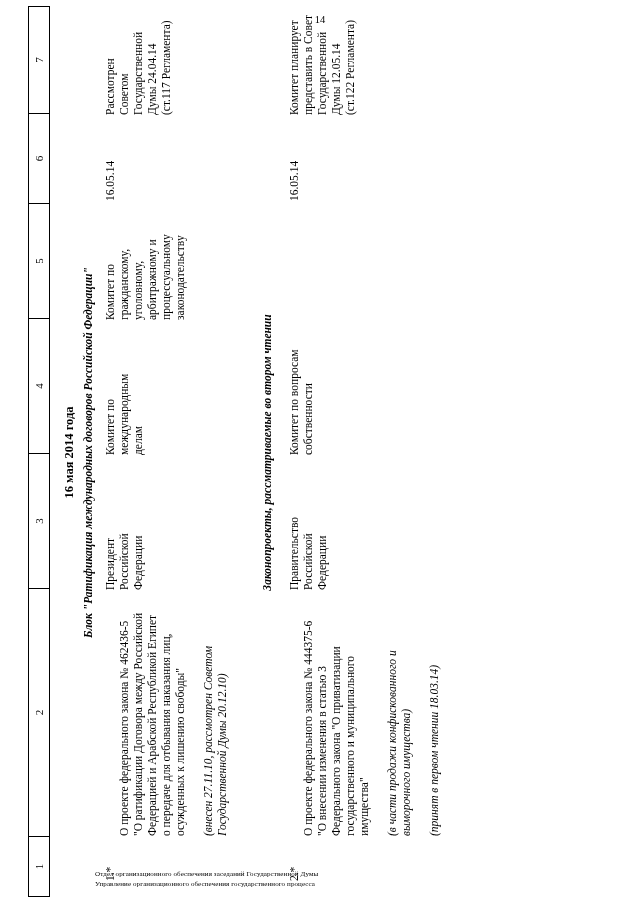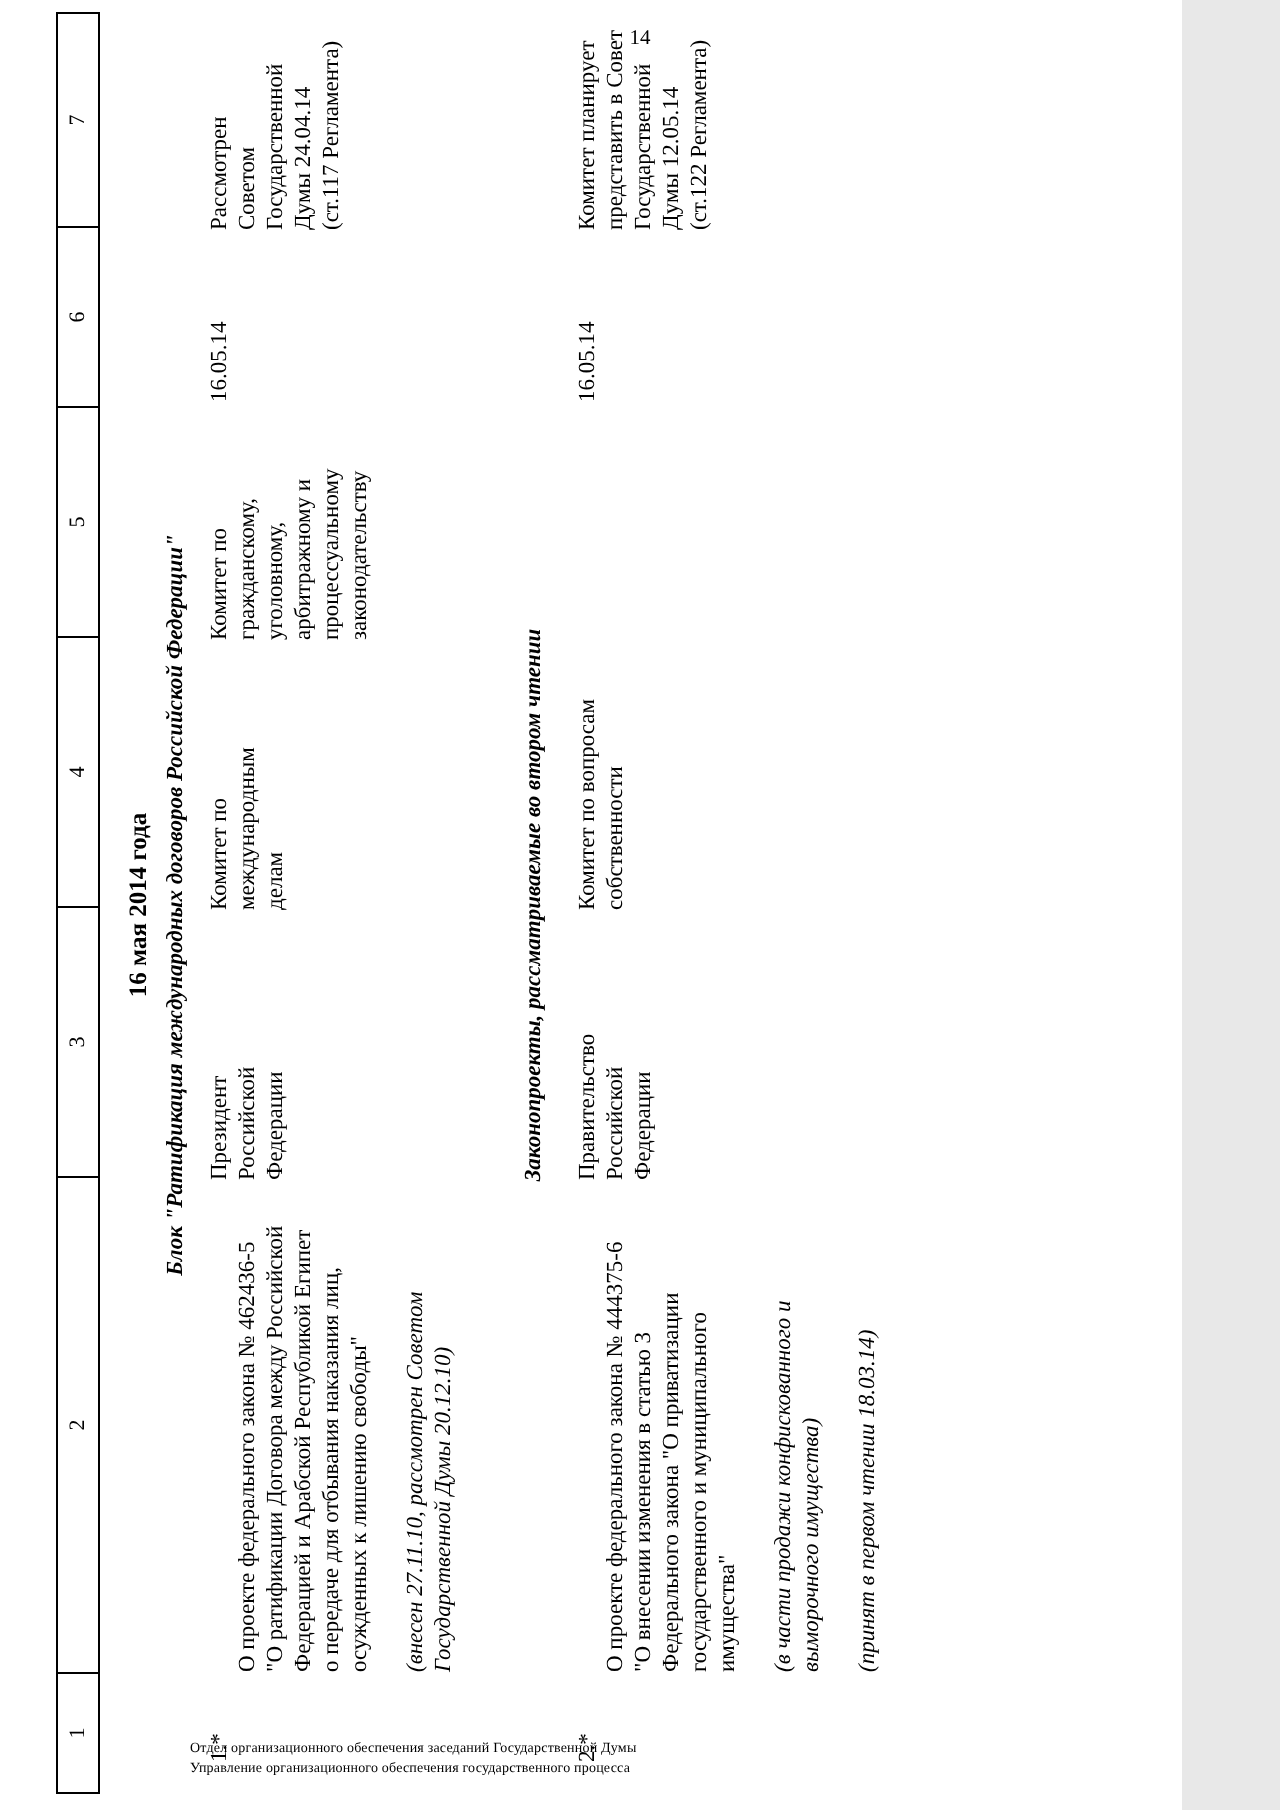--- a/index.html
+++ b/index.html
@@ -1,18 +1,18 @@
 <!DOCTYPE html>
 <html><head>
 <meta charset="utf-8">
 <style>
   html,body{margin:0;padding:0;background:#e8e8e8;}
   .page{
     position:relative;
-    width:591px;height:905px;
+    width:640px;height:905px;
     background:#ffffff;
     overflow:hidden;
     font-family:"Liberation Serif", serif;
     color:#000;
   }
   
   .page-number{
     position:absolute;top:14px;left:0;width:640px;
     text-align:center;font-size:10.5px;
   }

